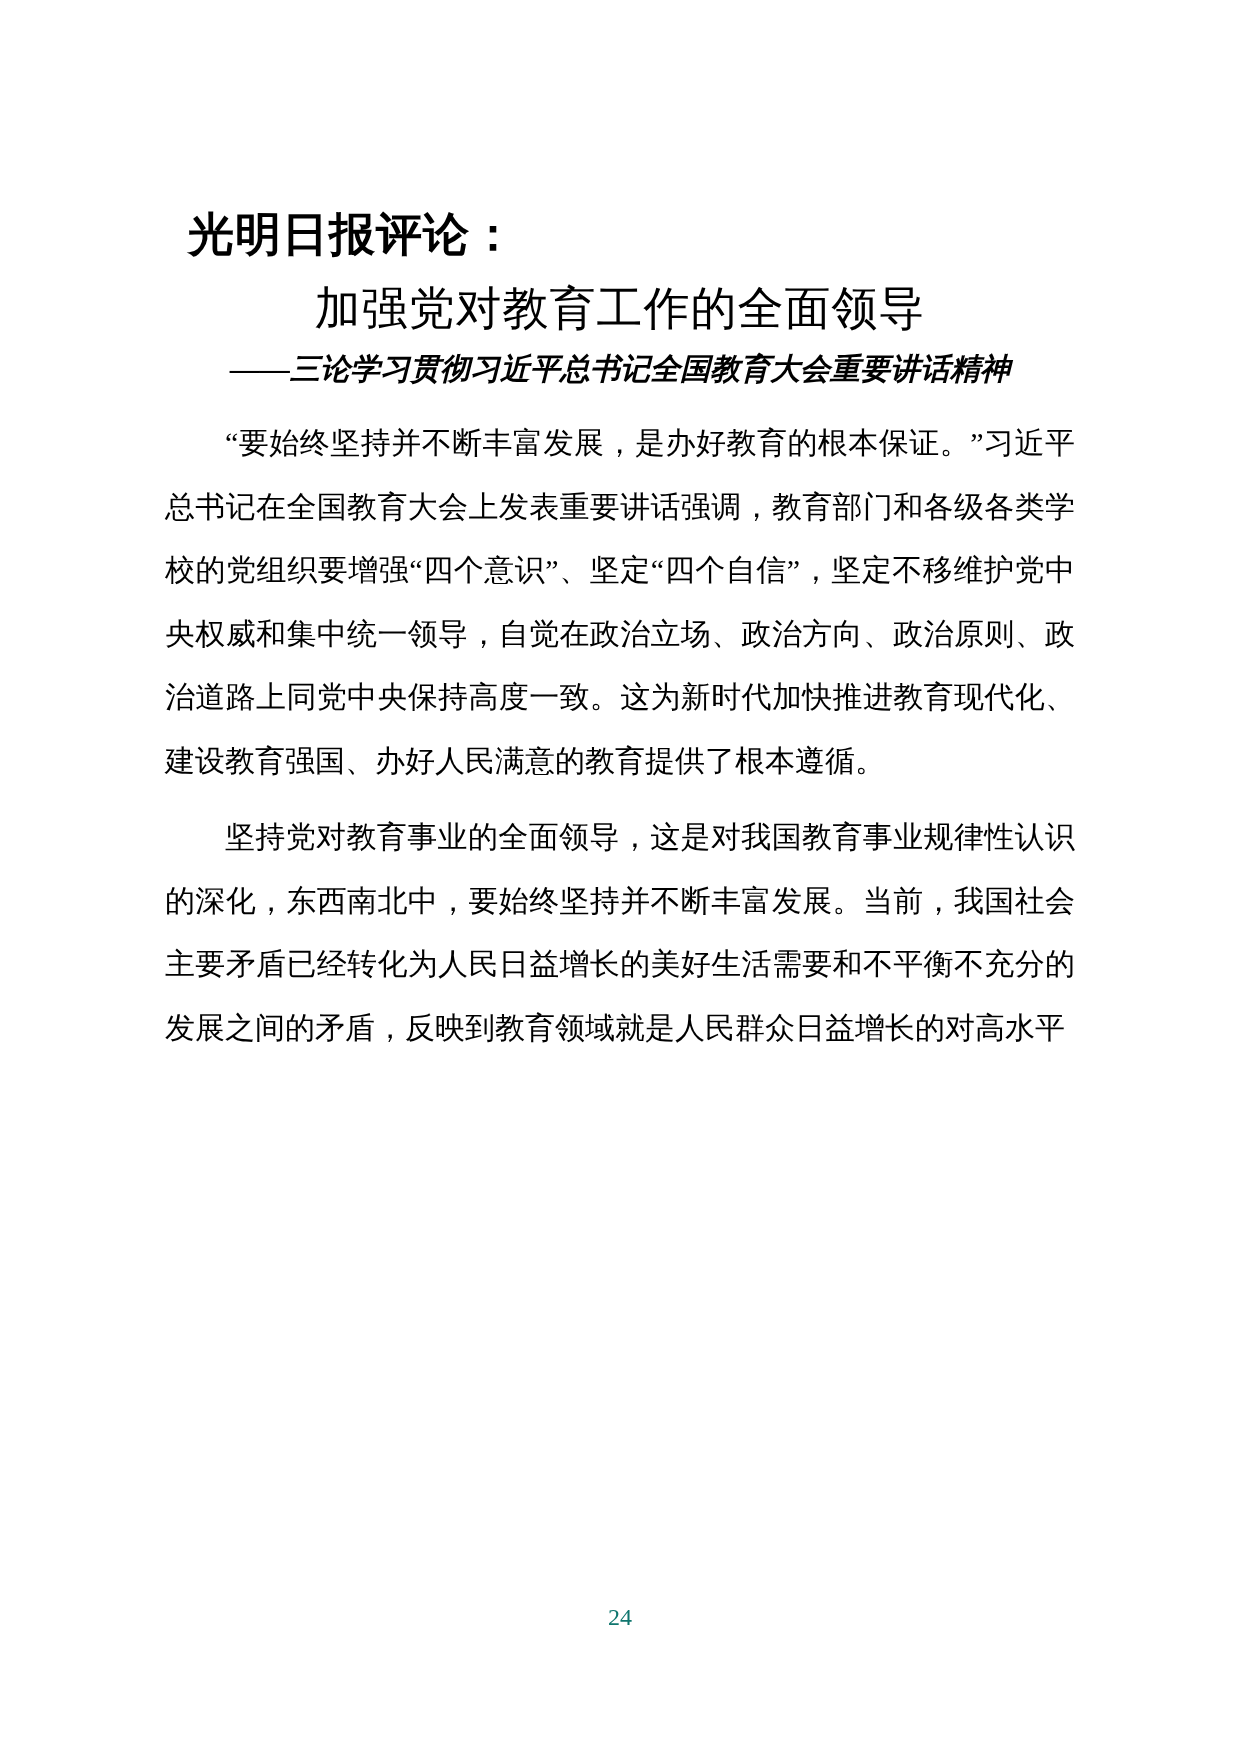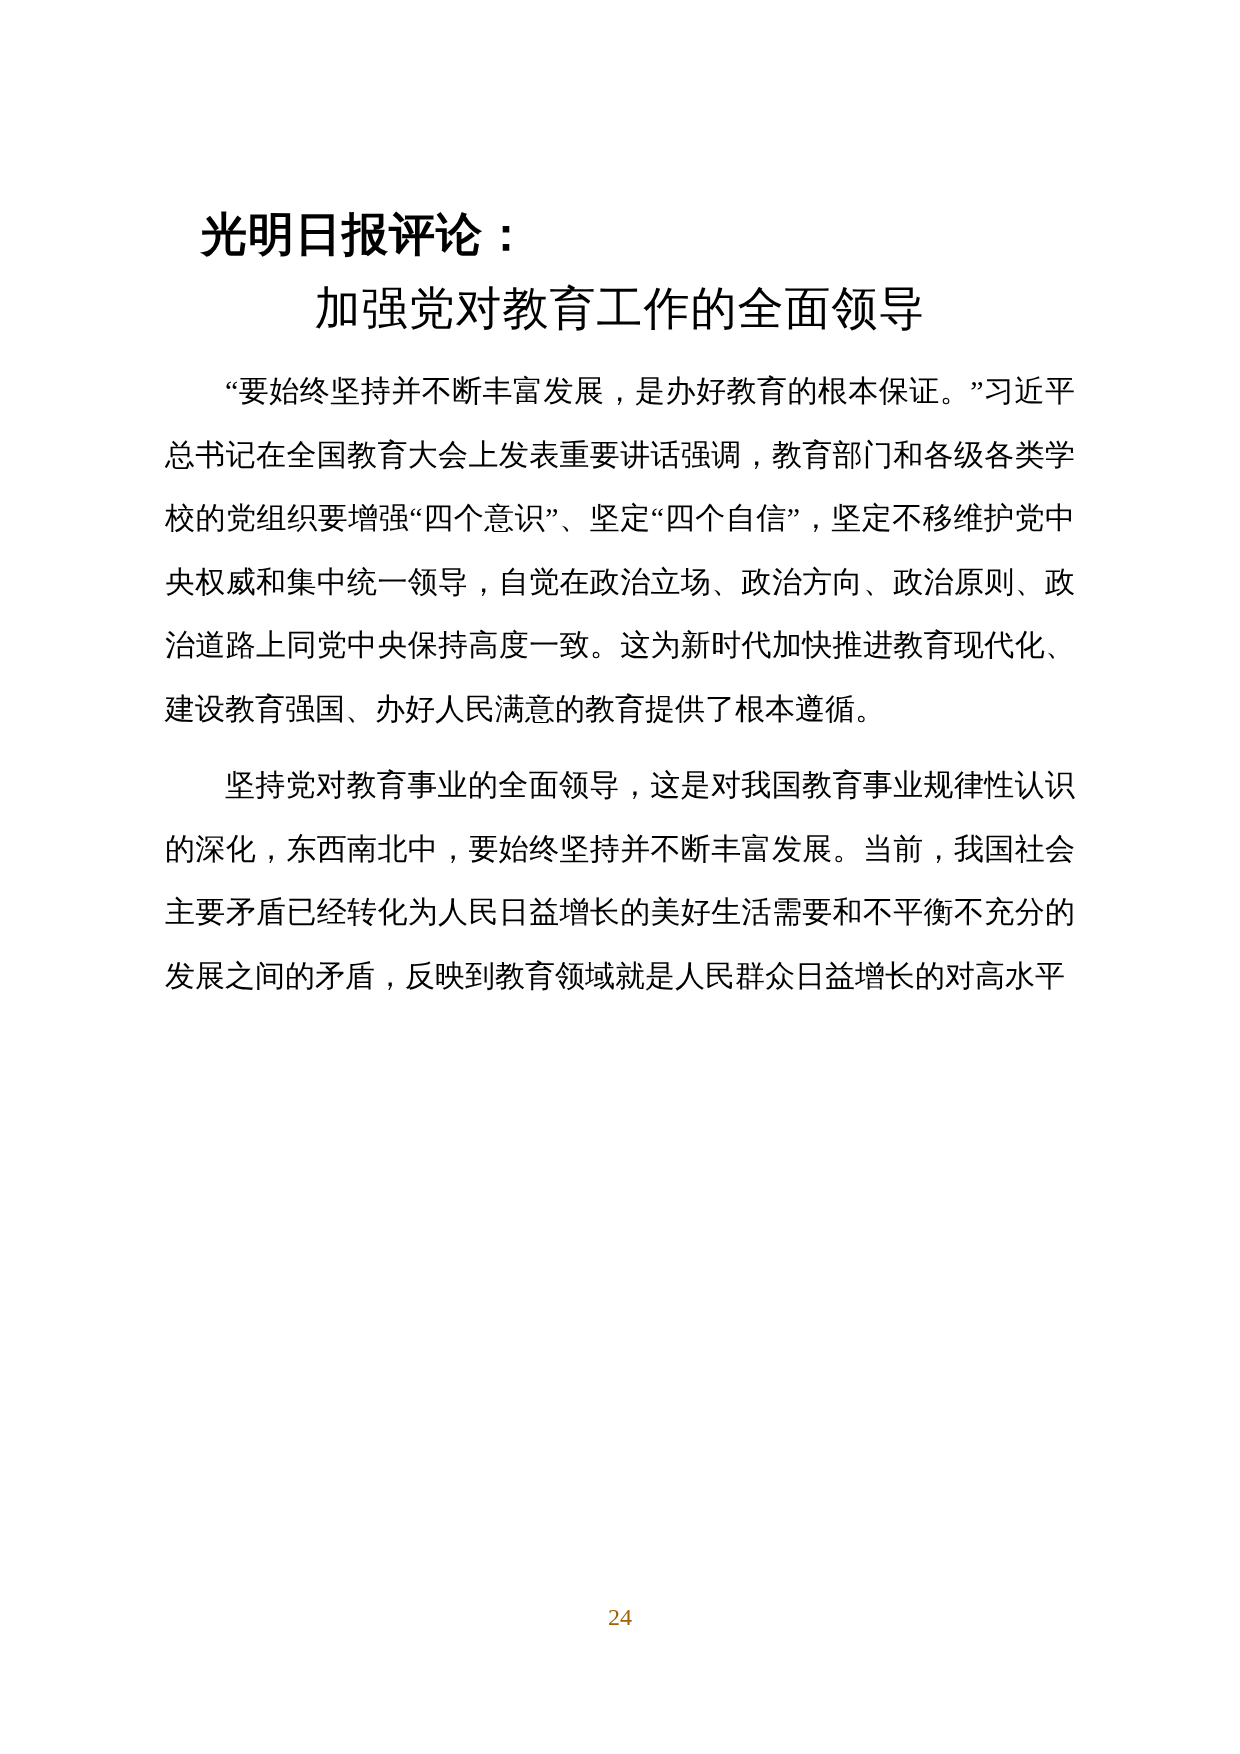--- a/index.html
+++ b/index.html
@@ -17,21 +17,21 @@
     position: absolute;
     left: 165px;
     top: 205px;
     width: 910px;
   }
   .title-line1 {
     font-family: "Liberation Sans", sans-serif;
     font-weight: 700;
     font-size: 46px;
     line-height: 58px;
-    margin-left: 36px;
+    margin-left: 23px;
     letter-spacing: 1px;
     white-space: nowrap;
   }
   .title-line2 {
     font-family: "Liberation Sans", sans-serif;
     font-weight: 400;
     font-size: 46px;
     line-height: 58px;
     text-align: center;
     margin-top: 16px;
@@ -64,30 +64,31 @@
   .body-para:last-child { margin-bottom: 0; }
   .page-number {
     position: absolute;
     left: 0;
     right: 0;
     top: 1603px;
     text-align: center;
     font-family: "Liberation Serif", serif;
     font-size: 24px;
     line-height: 28px;
-    color: #a16207;
+    color: #0f766e;
   }
 </style>
 </head>
 <body>
 
 <div class="doc-page">
   <div class="content">
     <div class="title-line1">光明日报评论：</div>
     <div class="title-line2">加强党对教育工作的全面领导</div>
+    <div class="subtitle">——三论学习贯彻习近平总书记全国教育大会重要讲话精神</div>
     <div class="doc-body">
 
         <p class="body-para">“要始终坚持并不断丰富发展，是办好教育的根本保证。”习近平总书记在全国教育大会上发表重要讲话强调，教育部门和各级各类学校的党组织要增强“四个意识”、坚定“四个自信”，坚定不移维护党中央权威和集中统一领导，自觉在政治立场、政治方向、政治原则、政治道路上同党中央保持高度一致。这为新时代加快推进教育现代化、建设教育强国、办好人民满意的教育提供了根本遵循。</p>
 
 
         <p class="body-para">坚持党对教育事业的全面领导，这是对我国教育事业规律性认识的深化，东西南北中，要始终坚持并不断丰富发展。当前，我国社会主要矛盾已经转化为人民日益增长的美好生活需要和不平衡不充分的发展之间的矛盾，反映到教育领域就是人民群众日益增长的对高水平</p>
       </div>
   </div>
   <div class="page-number">24</div>
 </div>

